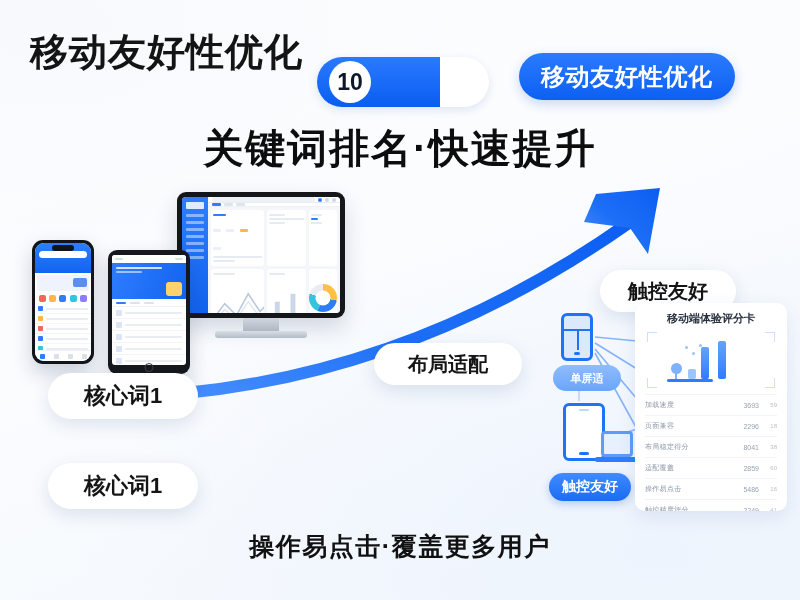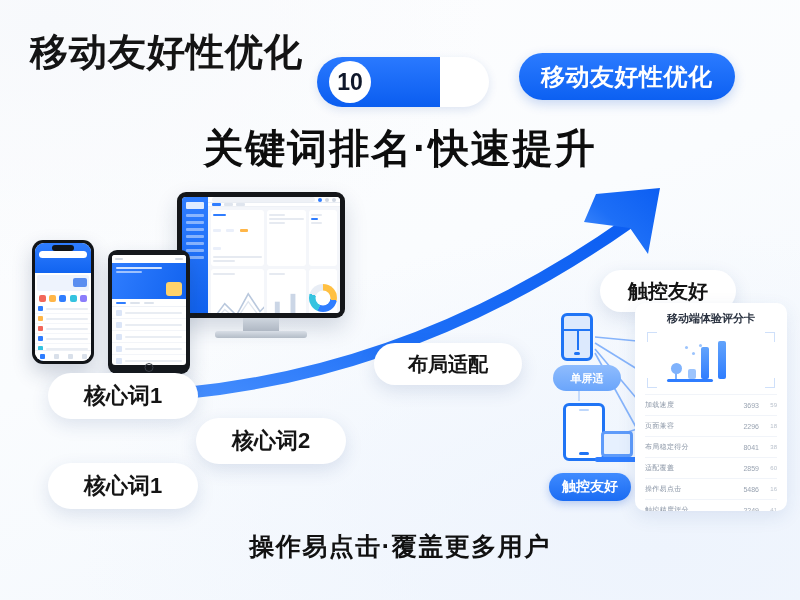--- a/index.html
+++ b/index.html
@@ -434,21 +434,20 @@
             <i></i>
             <i></i>
             <i></i>
           </div>
         </div>
       </div>
     </div>
   </div>
 
   <div class="pill" id="pill-kw1a">核心词1</div>
-  <div class="pill" id="pill-kw2">核心词2</div>
   <div class="pill" id="pill-kw1b">核心词1</div>
   <div class="pill" id="pill-layout">布局适配</div>
   <div class="pill" id="pill-touch">触控友好</div>
 
   <div class="diagram">
 
     <svg class="links" viewBox="0 0 230 215">
       <g stroke="#86b4fb" stroke-width="1.6" fill="none">
         <path d="M50,34 L92,38"></path>
         <path d="M50,40 L92,66"></path>

